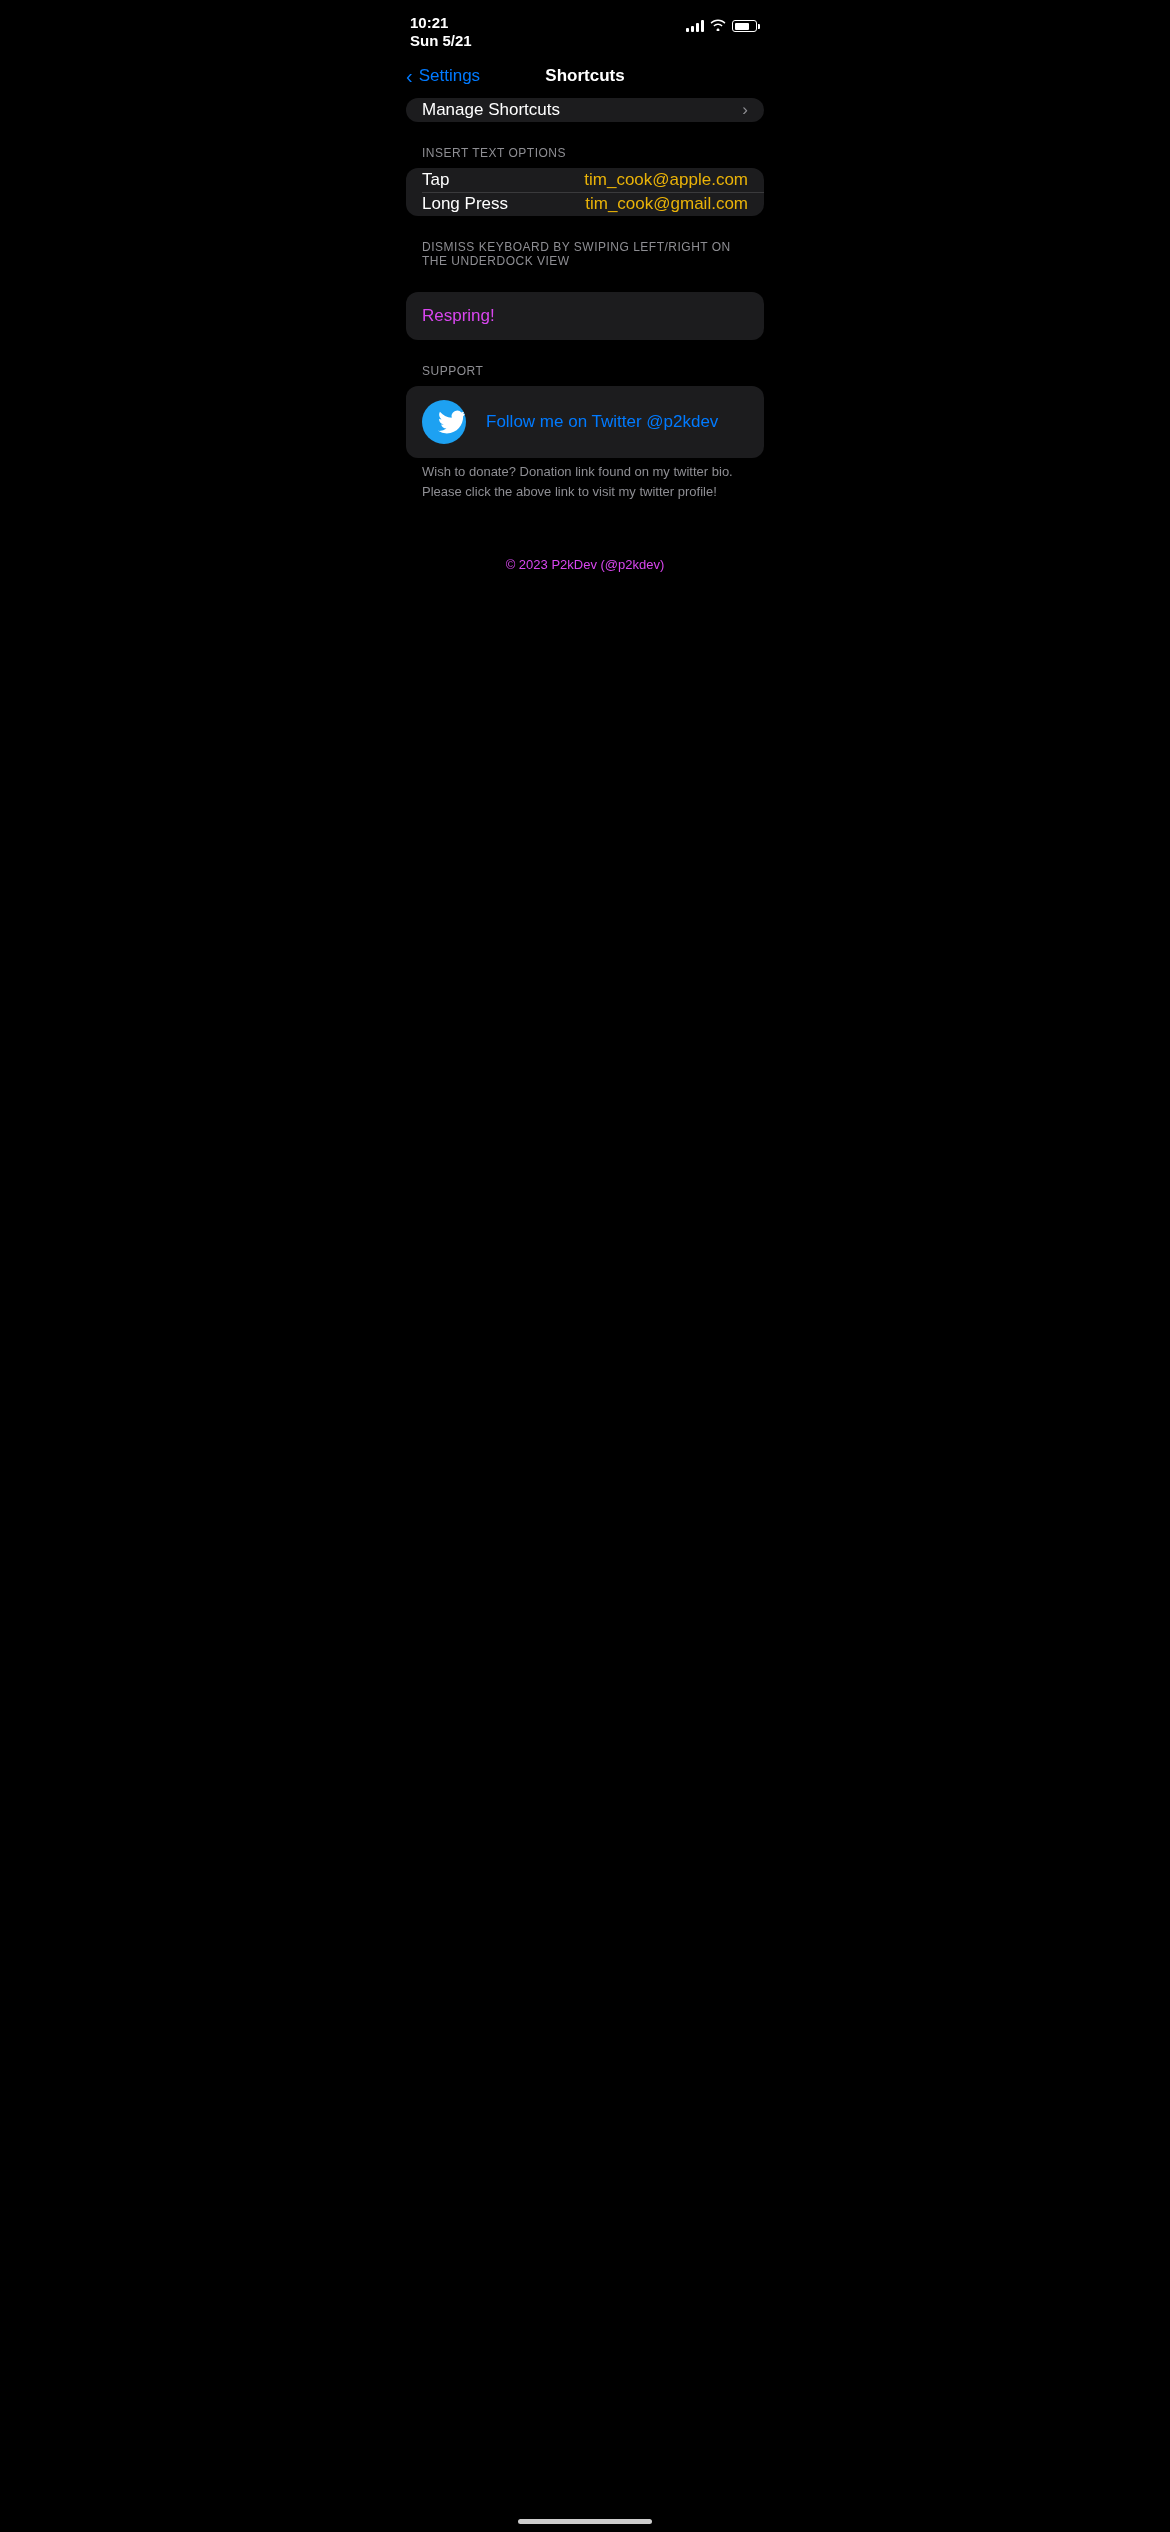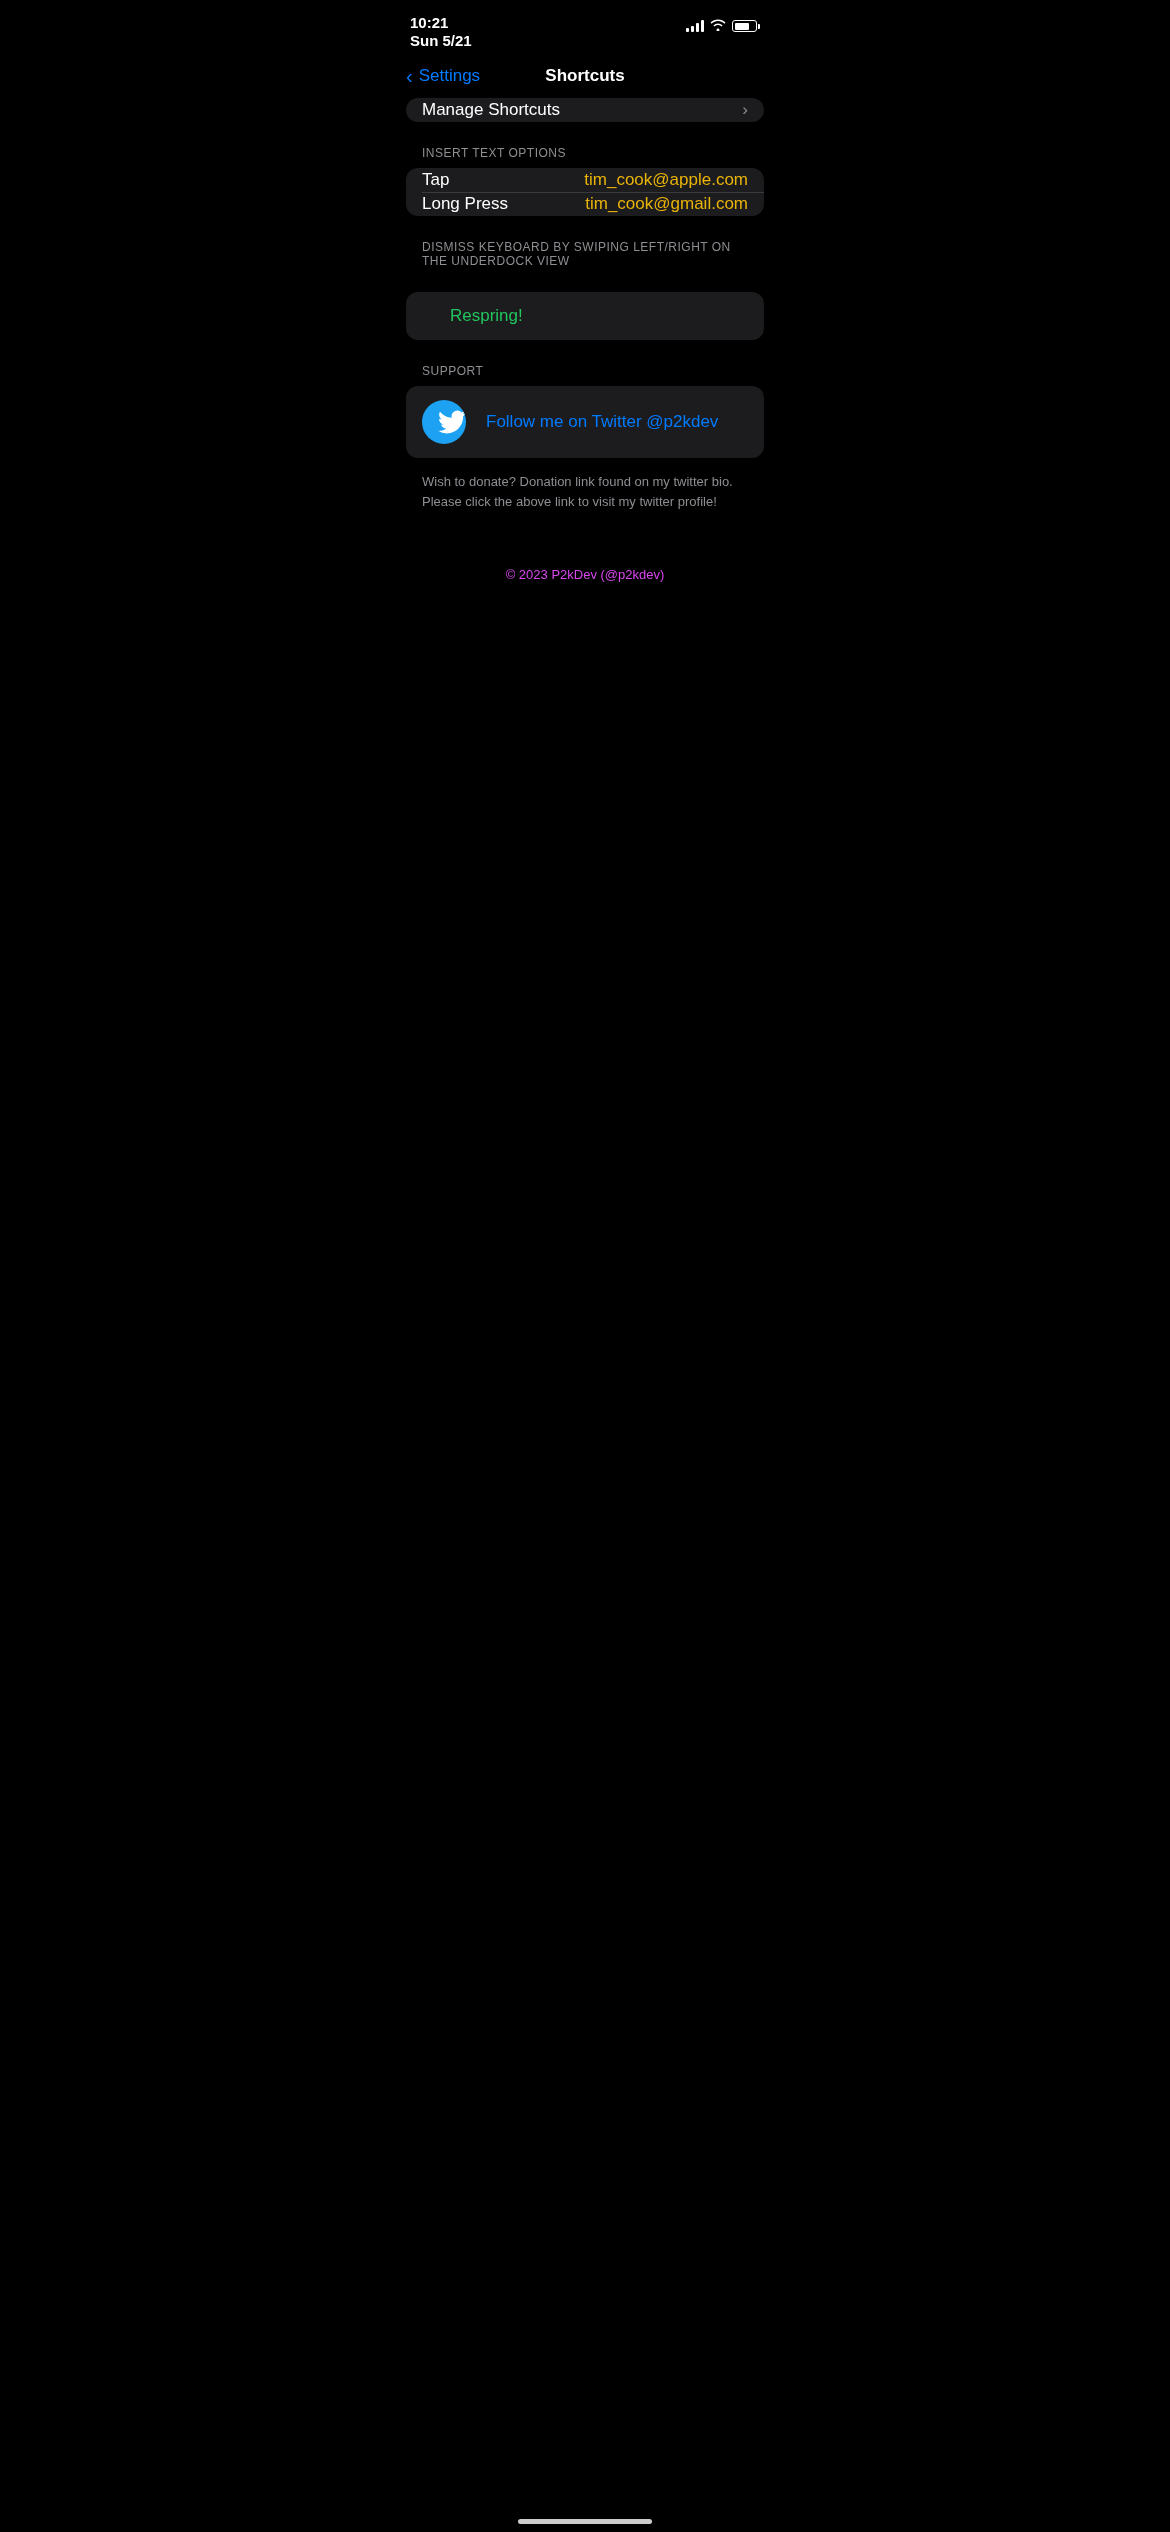--- a/index.html
+++ b/index.html
@@ -208,22 +208,21 @@
     
     .respring-card {
       background: #1C1C1E;
       border-radius: 12px;
       padding: 14px 16px;
       cursor: pointer;
     }
 
     .respring-label {
       font-size: 17px;
-      color: #22c55e;
-      margin-left: 28px;
+      color: #d946ef;
     }
 
     
     .twitter-card {
       background: #1C1C1E;
       border-radius: 12px;
       padding: 14px 16px;
       display: flex;
       align-items: center;
       gap: 20px;
@@ -249,21 +248,21 @@
 
     .twitter-link-text {
       font-size: 17px;
       color: #007AFF;
     }
 
     
     .support-text {
       font-size: 13px;
       color: #8E8E93;
-      padding: 14px 16px 0;
+      padding: 4px 16px 0;
       line-height: 1.5;
     }
 
     
     .footer {
       text-align: center;
       padding: 32px 16px 40px;
       color: #d946ef;
       font-size: 13px;
     }

